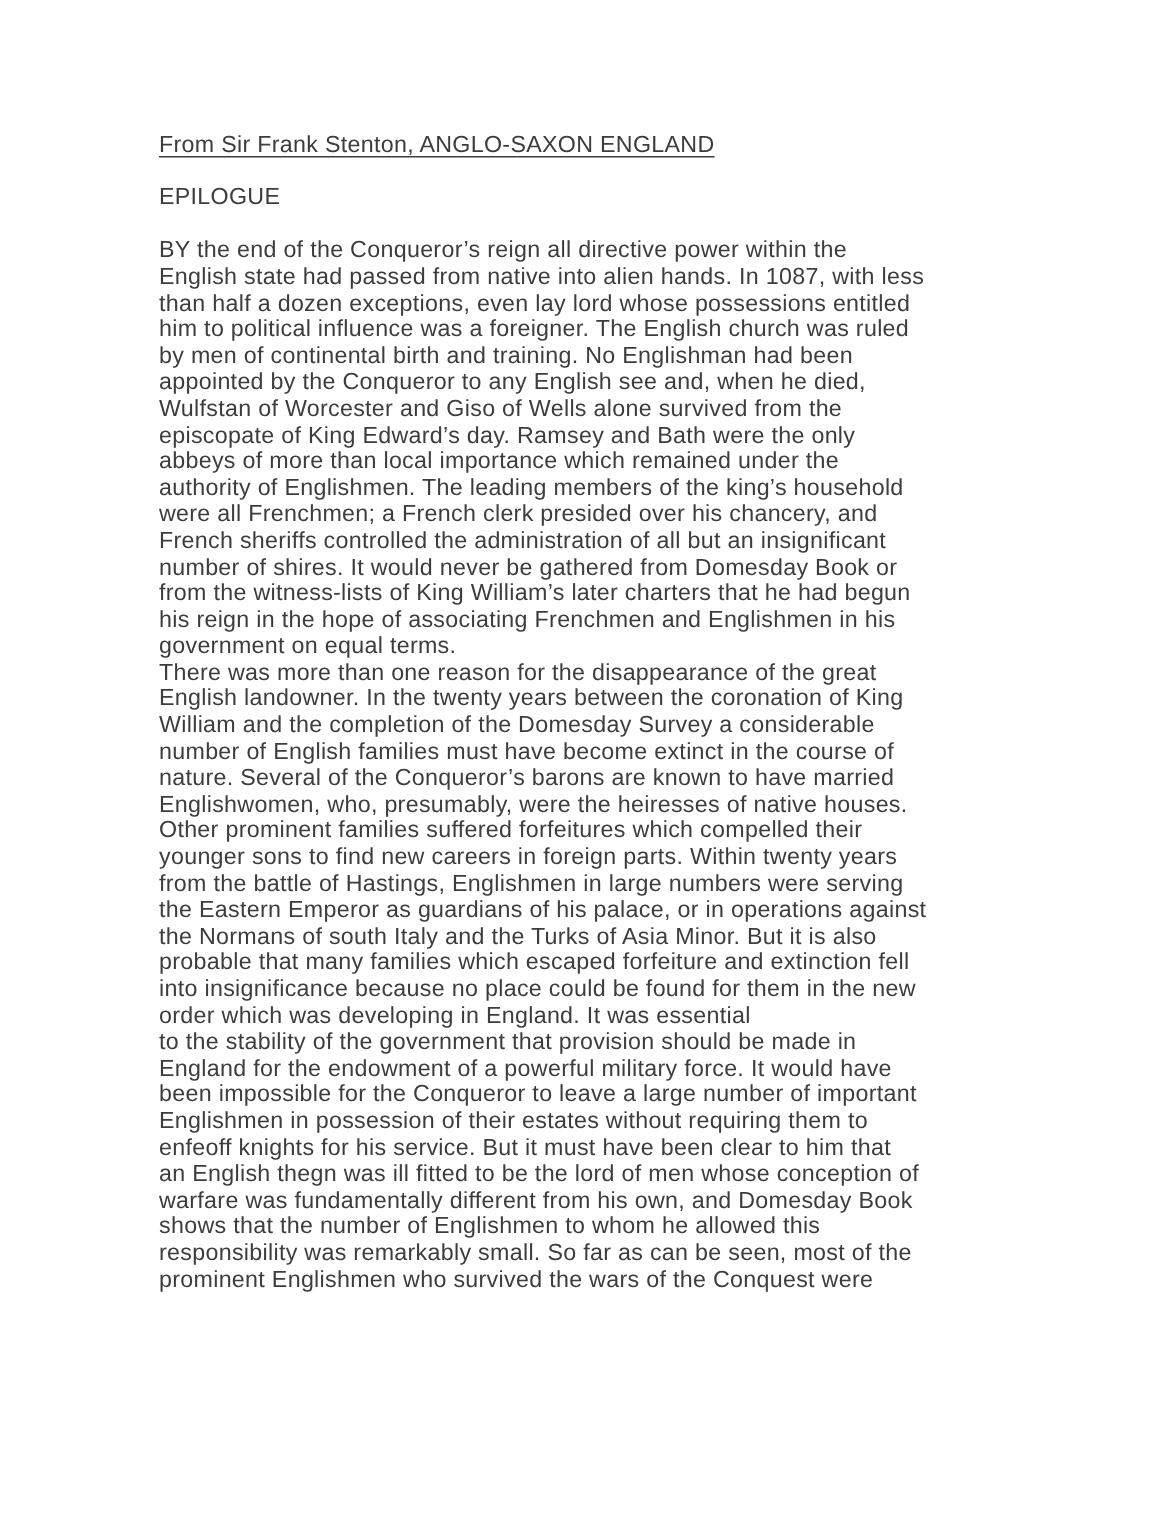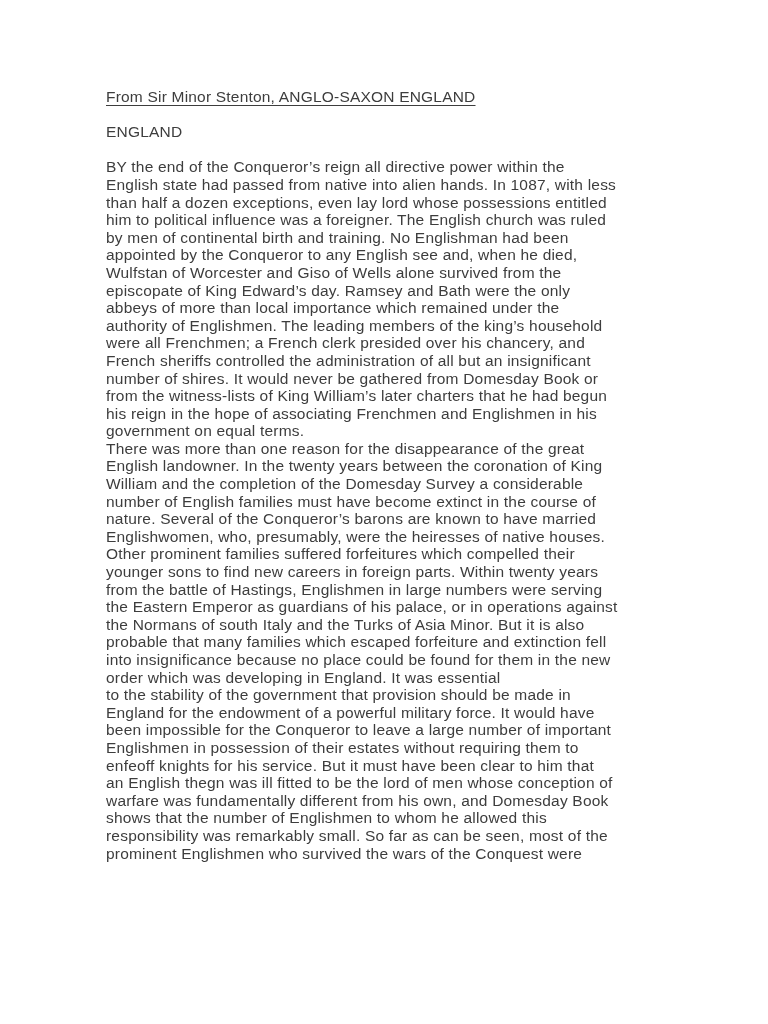--- a/index.html
+++ b/index.html
@@ -39,22 +39,22 @@
   .doc-body {
     margin-top: 17.6px;
     white-space: pre-line;
   }
 </style>
 </head>
 <body>
 
 <div class="page">
   <div class="content">
-    <h1 class="doc-title">From Sir Minor Stenton, ANGLO-SAXON ENGLAND</h1>
-    <p class="doc-heading">ENGLAND</p>
+    <h1 class="doc-title">From Sir Frank Stenton, ANGLO-SAXON ENGLAND</h1>
+    <p class="doc-heading">EPILOGUE</p>
     <div class="doc-body">BY the end of the Conqueror’s reign all directive power within the
 English state had passed from native into alien hands. In 1087, with less
 than half a dozen exceptions, even lay lord whose possessions entitled
 him to political influence was a foreigner. The English church was ruled
 by men of continental birth and training. No Englishman had been
 appointed by the Conqueror to any English see and, when he died,
 Wulfstan of Worcester and Giso of Wells alone survived from the
 episcopate of King Edward’s day. Ramsey and Bath were the only
 abbeys of more than local importance which remained under the
 authority of Englishmen. The leading members of the king’s household

